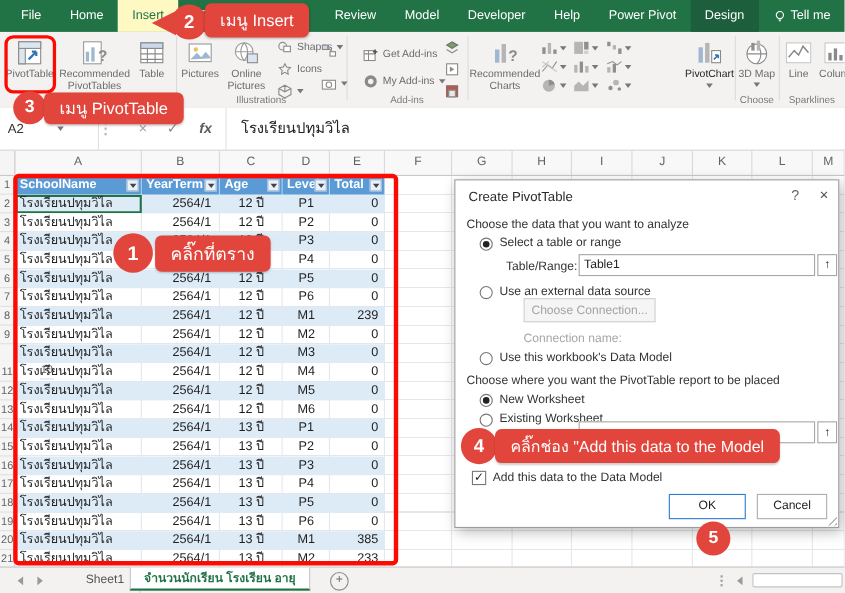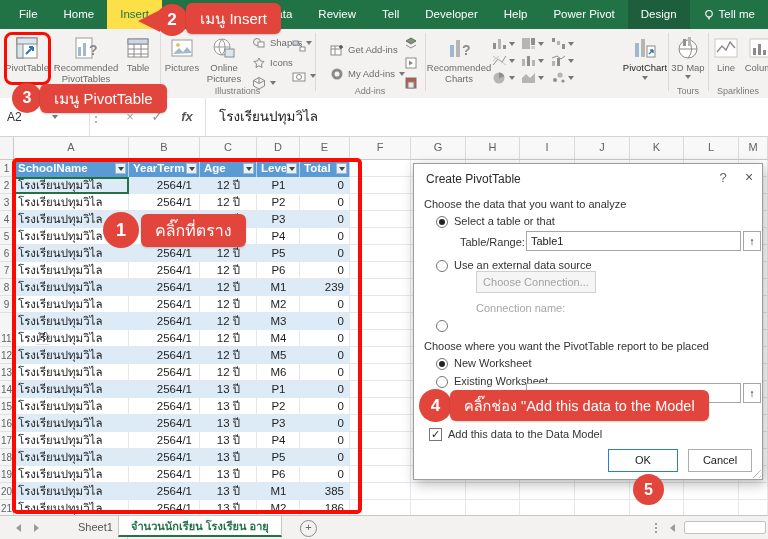--- a/index.html
+++ b/index.html
@@ -2,21 +2,21 @@
 <html style="--green: #217346; --green_dark: #1d5f3c; --red: #e2453c; --red_border: #fb0b02; --header_blue: #5b9bd5; --band_blue: #ddebf7; --ok_blue: #2b7cd3;"><head>
 <meta charset="utf-8">
 <style>
   html,body{margin:0;padding:0;background:#e6e6e6;}
   #stage{position:relative;width:768px;height:539px;overflow:hidden;
     font-family:"Liberation Sans","DejaVu Sans",sans-serif;background:#fff;}
   
   #tabbar{position:absolute;left:0;top:0;width:768px;height:29px;background:var(--green);z-index:5;}
   #tabs{display:flex;height:29px;align-items:stretch;padding-left:6px;}
   .tab{color:#fff;font-size:11.5px;line-height:29px;padding:0 13px;white-space:nowrap;display:flex;align-items:center;gap:4px;}
-  .tab.active{background:#fde047;color:var(--green);}
+  .tab.active{background:#fef9c3;color:var(--green);}
   .tab.dark{background:var(--green_dark);}
   .tabspacer{width:122px;}
   
   #ribbon{position:absolute;left:0;top:29px;width:768px;height:69px;background:#f3f2f1;border-bottom:1px solid #d2d0ce;z-index:4;}
   .sep{position:absolute;top:4px;height:58px;border-left:1px solid #dcdbd9;}
   .grplabel{position:absolute;top:57px;font-size:9px;color:#7a7a7a;text-align:center;}
   .bigbtn{position:absolute;top:4px;height:60px;display:flex;flex-direction:column;align-items:center;justify-content:flex-start;font-size:9.5px;color:#6b6b6b;text-align:center;line-height:10.5px;}
   .bigbtn .ic{width:26px;height:26px;margin:2px 0 2px 0;flex:none;}
   .bigbtn.dark-label{color:#252423;}
   .smallrow{position:absolute;height:17px;display:flex;align-items:center;gap:4px;font-size:9.5px;color:#6b6b6b;white-space:nowrap;}
@@ -96,21 +96,21 @@
 
   <div id="tabbar">
     <div id="tabs">
         <div class="tab">File</div>
         <div class="tab">Home</div>
         <div class="tab active">Insert</div>
         <div class="tabspacer"></div>
         <div class="tab">Formulas</div>
         <div class="tab">Data</div>
         <div class="tab">Review</div>
-        <div class="tab">Tell</div>
+        <div class="tab">Model</div>
         <div class="tab">Developer</div>
         <div class="tab">Help</div>
         <div class="tab">Power Pivot</div>
         <div class="tab dark">Design</div>
         <div class="tab"><svg viewBox="0 0 14 14" width="12" height="12">
             <circle cx="7" cy="5.5" r="3.8" fill="none" stroke="#fff" stroke-width="1.2"></circle>
             <path d="M5.5 9.5 h3 M5.8 11.5 h2.4" stroke="#fff" stroke-width="1.2"></path>
           </svg>Tell me</div>
       </div>
   </div>
@@ -336,21 +336,21 @@
     <div class="bigbtn" style="left:670px;width:36px">
       <svg class="ic" viewBox="0 0 26 26">
         <circle cx="13" cy="14" r="9" fill="#fff" stroke="#8a8a8a"></circle>
         <path d="M4 14 h18 M13 5 a13 13 0 0 1 0 18" stroke="#8a8a8a" fill="none"></path>
         <rect x="8" y="4" width="3" height="7" fill="#8f8f8f"></rect>
           <rect x="13" y="2" width="3" height="9" fill="#b5b5b5"></rect>
       </svg>
       <span class="blabel">3D Map</span>
       <span class="caret" style="margin-top:1px"></span>
     </div>
-    <div class="grplabel" style="left:668px;width:40px">Tours</div>
+    <div class="grplabel" style="left:668px;width:40px">Choose</div>
 
     <div class="bigbtn" style="left:712px;width:28px">
       <svg class="ic" viewBox="0 0 26 26">
         <rect x="2" y="4" width="22" height="18" fill="#fff" stroke="#c9c9c9"></rect>
         <path d="M4 17 l5-6 4 4 4-8 5 6" stroke="#8a8a8a" fill="none" stroke-width="1.4"></path>
       </svg>
       <span class="blabel">Line</span>
     </div>
     <div class="bigbtn" style="left:744px;width:34px">
       <svg class="ic" viewBox="0 0 26 26">
@@ -580,43 +580,44 @@
         <div class="tcell c1 band" style="width: 71px;">2564/1</div>
         <div class="tcell c2 band" style="width: 57px;">13 ปี</div>
         <div class="tcell c3 band" style="width: 43px;">M1</div>
         <div class="tcell c4 band" style="width: 50px;">385</div>
       </div>
       <div class="trow" style="top: 340px;">
         <div class="tcell c0" style="width: 115px;">โรงเรียนปทุมวิไล</div>
         <div class="tcell c1" style="width: 71px;">2564/1</div>
         <div class="tcell c2" style="width: 57px;">13 ปี</div>
         <div class="tcell c3" style="width: 43px;">M2</div>
-        <div class="tcell c4" style="width: 50px;">186</div>
+        <div class="tcell c4" style="width: 50px;">233</div>
       </div>
     </div>
 
   <div id="dialog">
     <div id="dlg-title">Create PivotTable</div>
     <div id="dlg-help">?</div>
     <div id="dlg-close">×</div>
 
     <div class="dline" style="top:34px">Choose the data that you want to analyze</div>
     <span class="radio on" style="left:22px;top:52px"></span>
-    <div class="dline" style="left:40px;top:51px">Select a table or that</div>
+    <div class="dline" style="left:40px;top:51px">Select a table or range</div>
 
     <div class="dline" style="left:46px;top:72px">Table/Range:</div>
     <div class="dinput" style="left:112px;top:67px;width:215px">Table1</div>
     <div class="rangebtn" style="left:329px;top:67px">↑</div>
 
     <span class="radio" style="left:22px;top:96px"></span>
     <div class="dline" style="left:40px;top:95px">Use an external data source</div>
     <div id="btn-conn">Choose Connection...</div>
     <div id="conn-name">Connection name:</div>
 
     <span class="radio" style="left:22px;top:156px"></span>
+    <div class="dline" style="left:40px;top:155px">Use this workbook's Data Model</div>
 
     <div class="dline" style="top:176px">Choose where you want the PivotTable report to be placed</div>
     <span class="radio on" style="left:22px;top:194px"></span>
     <div class="dline" style="left:40px;top:193px">New Worksheet</div>
     <span class="radio" style="left:22px;top:212px"></span>
     <div class="dline" style="left:40px;top:211px">Existing Worksheet</div>
 
     <div class="dinput" style="left:112px;top:219px;width:215px"></div>
     <div class="rangebtn" style="left:329px;top:219px">↑</div>
 

